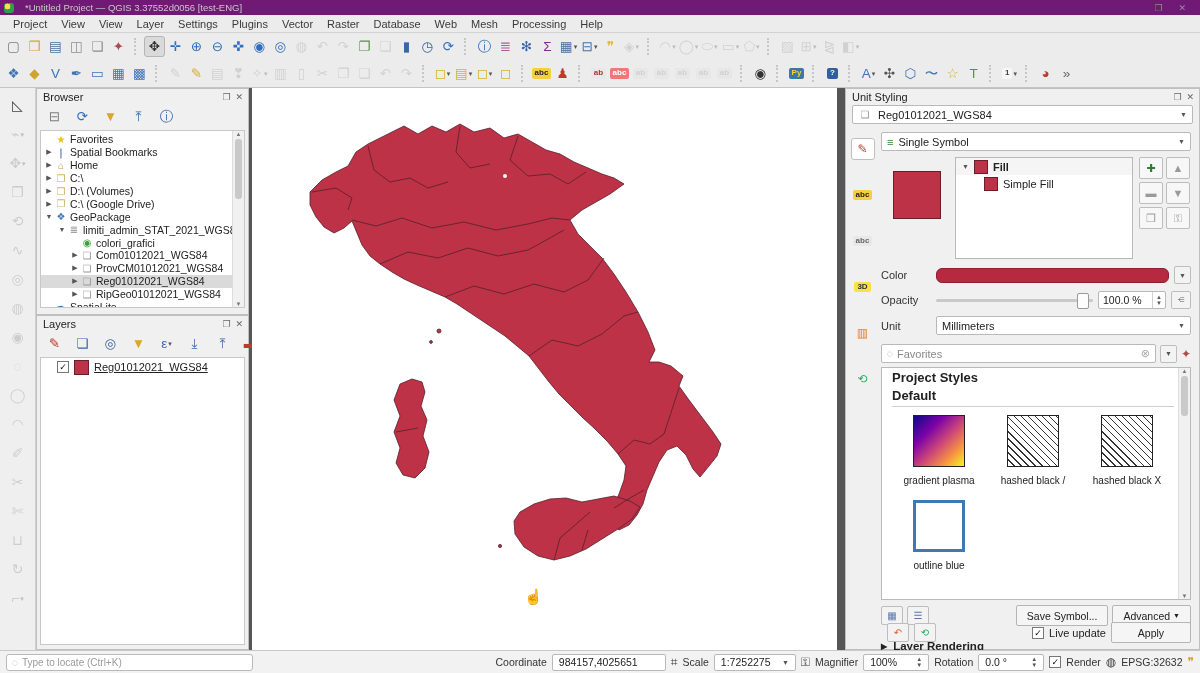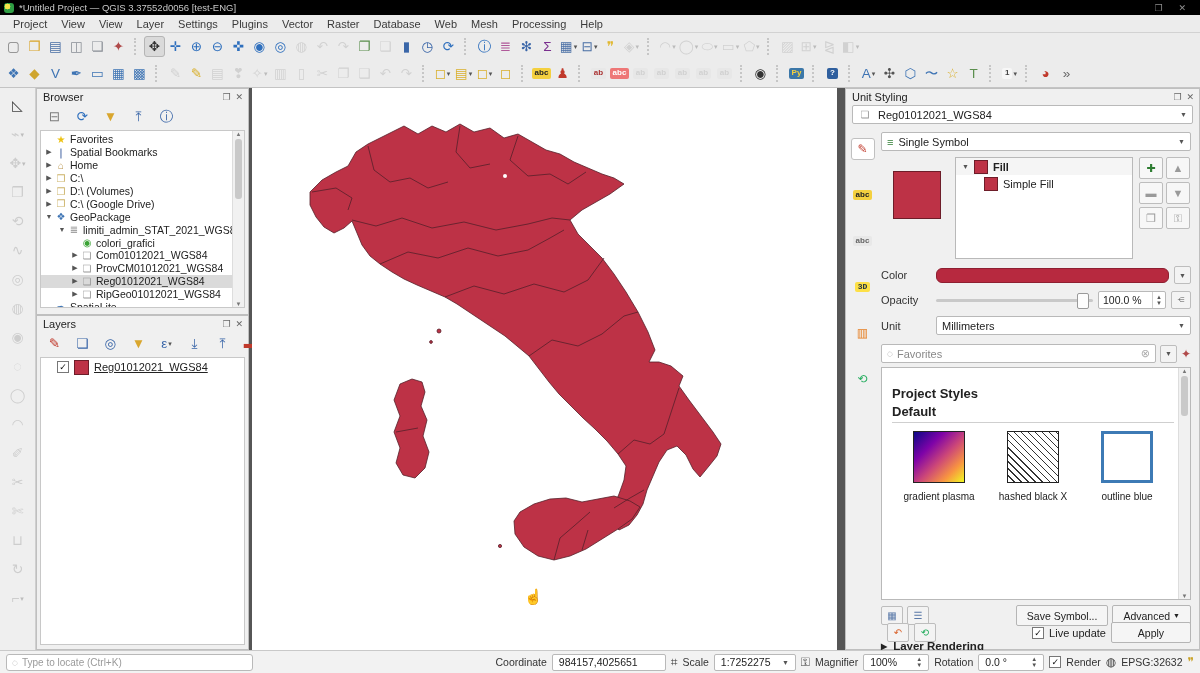--- a/index.html
+++ b/index.html
@@ -1,18 +1,18 @@
 <!DOCTYPE html>
 <html><head>
 <meta charset="utf-8">
 <style>
   html,body{margin:0;padding:0;background:#565656;font-family:"Liberation Sans",sans-serif;}
   #app{position:relative;width:1200px;height:673px;overflow:hidden;background:#565656;}
   
-  .titlebar{position:absolute;left:0;top:0;width:100%;height:15px;background:#000000;display:flex;align-items:center;gap:5px;padding-left:4px;box-sizing:border-box;}
+  .titlebar{position:absolute;left:0;top:0;width:100%;height:15px;background:#701a75;display:flex;align-items:center;gap:11px;padding-left:4px;box-sizing:border-box;}
   .qgis-logo{width:10px;height:10px;border-radius:3px;background:radial-gradient(circle at 35% 35%,#f7e14a 0 30%,#2f9e44 34% 100%);flex:0 0 auto;}
   .title-text{color:#c9c9c9;font-size:9.5px;white-space:nowrap;}
   .win-controls{margin-left:auto;display:flex;gap:16px;padding-right:14px;color:#8f8f8f;font-size:9px;}
   
   .menubar{position:absolute;left:0;top:15px;width:100%;height:18px;background:#ececec;border-bottom:1px solid #d2d2d2;display:flex;align-items:center;padding-left:6px;box-sizing:border-box;font-size:11px;color:#3a3a3a;}
   .menu-item{padding:1px 7px;}
   
   .toolbars{position:absolute;left:0;top:33px;width:100%;height:55px;background:#ececec;border-bottom:1px solid #c4c4c4;box-sizing:border-box;}
   .tb-row{height:27px;display:flex;align-items:center;padding-left:3px;}
   .tb-sep{width:4px;height:17px;border-left:2px dotted #c6c6c6;margin:0 4px 0 5px;}
@@ -71,21 +71,21 @@
   .frow .lbl{width:50px;flex:0 0 auto;color:#333;}
   .colorbar{flex:1;height:13px;background:#b7293f;border:1px solid #8e1f31;border-radius:6px;}
   .dd-btn{width:15px;height:16px;background:#f3f3f3;border:1px solid #bdbdbd;border-radius:2px;font-size:7px;color:#555;display:flex;align-items:center;justify-content:center;}
   .slider{flex:1;height:16px;position:relative;}
   .slider .track{position:absolute;left:0;right:0;top:7px;height:3px;background:#c9c9c9;border-radius:2px;}
   .slider .handle{position:absolute;top:1px;width:10px;height:14px;background:#fdfdfd;border:1px solid #9a9a9a;border-radius:2px;right:4px;}
   .spin{width:62px;height:16px;background:#fff;border:1px solid #b9b9b9;border-radius:2px;display:flex;align-items:center;font-size:10.5px;padding-left:4px;}
   .spin .ar{margin-left:auto;border-left:1px solid #d0d0d0;height:100%;width:12px;display:flex;flex-direction:column;align-items:center;justify-content:center;font-size:6px;color:#555;}
   .search-row{display:flex;align-items:center;gap:4px;margin-top:9px;}
   .searchbox{flex:1;height:17px;background:#fff;border:1px solid #b9b9b9;border-radius:2px;display:flex;align-items:center;gap:4px;padding:0 5px;color:#888;}
-  .styles-box{margin-top:4px;background:#fff;border:1px solid #b9b9b9;height:233px;position:relative;overflow:hidden;padding:16px 16px 0 10px;box-sizing:border-box;}
+  .styles-box{margin-top:4px;background:#fff;border:1px solid #b9b9b9;height:233px;position:relative;overflow:hidden;padding:0 16px 0 10px;box-sizing:border-box;}
   .styles-box h3{margin:2px 0 0 0;font-size:13px;}
   .styles-box h4{margin:3px 0 0 0;font-size:13px;border-bottom:1px solid #cfcfcf;padding-bottom:3px;}
   .style-grid{display:grid;grid-template-columns:1fr 1fr 1fr;margin-top:8px;row-gap:14px;}
   .style-card{display:flex;flex-direction:column;align-items:center;gap:8px;}
   .style-sw{width:52px;height:52px;box-sizing:border-box;}
   .sw-plasma{background:linear-gradient(135deg,#0d0887,#7e03a8 30%,#cc4778 55%,#f89441 78%,#f0f921);border:1px solid #222;}
   .sw-gray{background:#a2a2a2;}
   .sw-hf{background:repeating-linear-gradient(45deg,#fff 0 4px,#333 4px 5px);border:1.5px solid #222;}
   .sw-hb{background:repeating-linear-gradient(-45deg,#fff 0 4px,#333 4px 5px);border:1.5px solid #222;}
   .sw-hx{background:repeating-linear-gradient(45deg,#fff 0 4px,#333 4px 5px),repeating-linear-gradient(-45deg,rgba(255,255,255,0) 0 4px,#333 4px 5px);border:1.5px solid #222;}
@@ -673,21 +673,21 @@
     <div class="ls-body">
       <div class="ls-strip" id="ls-strip">
           <span class="strip-ic sel" style="color: rgb(192, 57, 43);">✎</span>
           <span class="strip-ic">
             <span class="chip" style="background: rgb(244, 208, 63); color: rgb(34, 34, 34);">abc</span>
           </span>
           <span class="strip-ic">
             <span class="chip" style="background: rgb(232, 232, 232); color: rgb(102, 102, 102);">abc</span>
           </span>
           <span class="strip-ic">
-            <span class="chip" style="background: #fde047; color: rgb(34, 51, 68); font-family: Liberation Mono, monospace;">3D</span>
+            <span class="chip" style="background: #fde047; color: rgb(34, 51, 68);">3D</span>
           </span>
           <span class="strip-ic" style="color: rgb(230, 126, 34);">▥</span>
           <span class="strip-ic" style="color: rgb(39, 174, 96);">⟲</span>
         </div>
       <div class="ls-content">
         <div class="combo">
           <span style="color:#2e7d32;font-size:11px;">≡</span>
           <span>Single Symbol</span>
           <span class="car">▼</span>
         </div>
@@ -751,20 +751,24 @@
         </div>
         <div class="styles-box">
           <h3>Project Styles</h3>
           <h4>Default</h4>
           <div class="style-grid" id="style-grid">
               <span class="style-card">
                 <span class="style-sw sw-plasma"></span>
                 <span class="style-name">gradient  plasma</span>
               </span>
               <span class="style-card">
+                <span class="style-sw sw-hf"></span>
+                <span class="style-name">hashed black /</span>
+              </span>
+              <span class="style-card">
                 <span class="style-sw sw-hx"></span>
                 <span class="style-name">hashed black X</span>
               </span>
               <span class="style-card">
                 <span class="style-sw sw-ob"></span>
                 <span class="style-name">outline blue</span>
               </span>
             </div>
           <div class="vscroll" style="right:0;">
               <span>▲</span>

